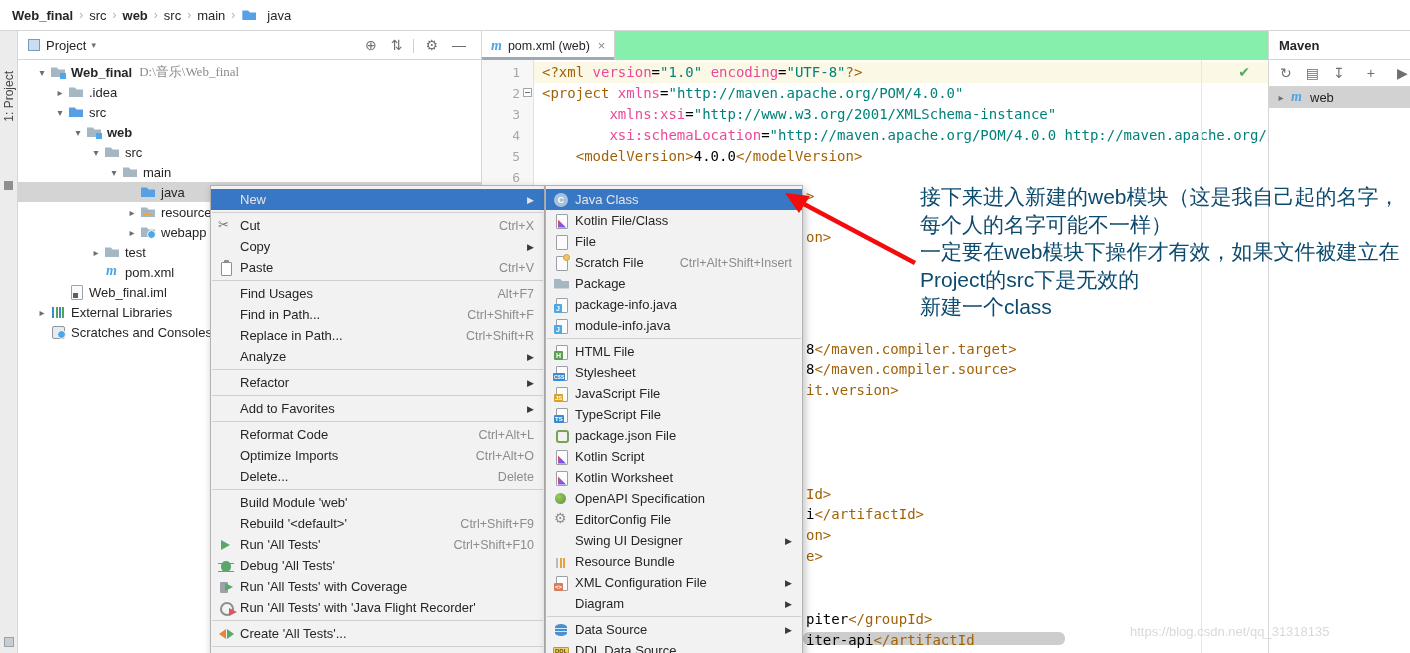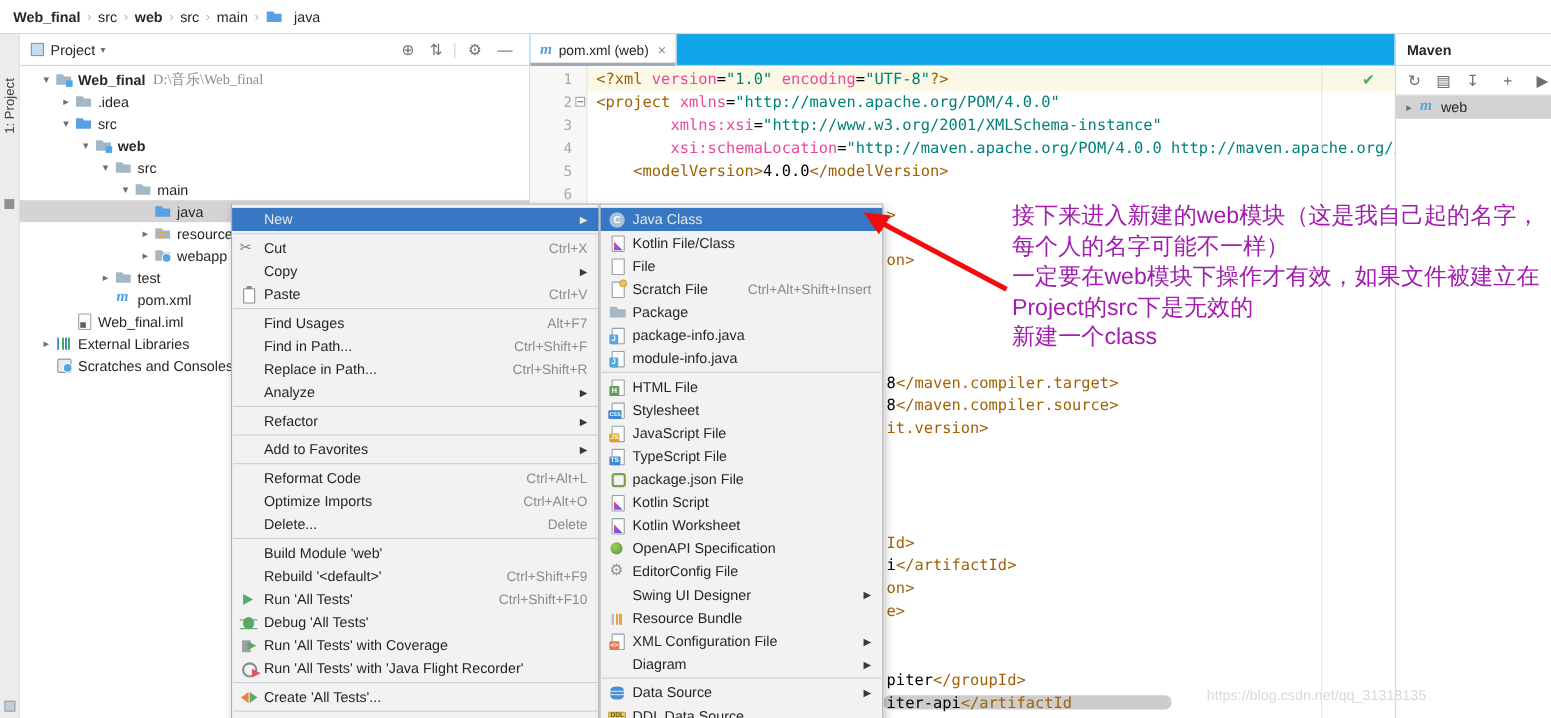--- a/index.html
+++ b/index.html
@@ -65,21 +65,21 @@
   .ticon.libraries::before { content:""; position:absolute; left:2px; top:3px; width:13px; height:11px;
     background:linear-gradient(90deg,#3C8BD0 0 2px,transparent 2px 4px,#53A45B 4px 6px,transparent 6px 7px,#3C8BD0 7px 9px,transparent 9px 10px,#53A45B 10px 12px,transparent 12px); }
   .ticon.scratches::before { content:""; position:absolute; left:2px; top:2px; width:11px; height:11px;
     background:#E7EBEE; border:1px solid #8E979E; border-radius:2px; }
   .ticon.scratches::after { content:""; position:absolute; right:1px; bottom:1px; width:7px; height:7px;
     border-radius:50%; background:#4EA7E9; border:1px solid #fff; }
 
   
   #editor { position:absolute; left:481px; top:31px; width:787px; height:622px;
     background:#fff; border-left:1px solid #D6D6D6; overflow:hidden; }
-  #tabbar { position:absolute; left:0; top:0; right:0; height:29px; background:#0ea5e9;
+  #tabbar { position:absolute; left:0; top:0; right:0; height:29px; background:#86efac;
     border-bottom:1px solid #C9C9C9; display:flex; }
   .tab { display:inline-flex; align-items:center; gap:6px; padding:0 9px; height:29px;
     background:#fff; border-right:1px solid #D0D0D0; position:relative; font-size:12.5px; }
   .tab::after { content:""; position:absolute; left:0; right:0; bottom:0; height:3px; background:#9DA9B5; }
   .mvn-m::before { content:"m"; font:italic bold 14px "Liberation Serif", serif; color:#4FA3E0; }
   .tclose { color:#8A8A8A; font-size:13px; margin-left:2px; }
 
   #caret-line { position:absolute; left:52px; top:31px; width:735px; height:21px; background:#FBF8E6; }
   #gutterbg { position:absolute; left:0; top:29px; width:52px; bottom:0; background:#F7F7F7;
     border-right:1px solid #E2E2E2; }
@@ -90,21 +90,21 @@
   #foldbox::before { content:""; position:absolute; left:1px; top:3px; width:5px; height:1px; background:#6E6E6E; }
   #code { position:absolute; left:60px; top:31px; font:14px/21px "DejaVu Sans Mono", monospace; }
   .cl { height:21px; white-space:pre; }
   .c-tag { color:#a16207; } .c-attr { color:#ec4899; } .c-val { color:#00827A; } .c-plain { color:#000; }
   #guide { position:absolute; left:719px; top:29px; bottom:0; width:1px; background:#E7E7E7; }
   #check { position:absolute; right:18px; top:33px; color:#59A869; font-size:14px; }
 
   .frag { position:absolute; left:806px; font:14px/21px "DejaVu Sans Mono", monospace; white-space:pre; z-index:6; }
   #hthumb { position:absolute; left:803px; top:632px; width:262px; height:13px;
     background:#CDCDCD; border-radius:6px; z-index:5; }
-  #watermark { position:absolute; left:1097px; top:624px; font-size:13px; color:#D9D9D9; z-index:7; }
+  #watermark { position:absolute; left:1130px; top:624px; font-size:13px; color:#D9D9D9; z-index:7; }
 
   
   #maven-panel { position:absolute; left:1268px; top:31px; width:142px; height:622px;
     background:#fff; border-left:1px solid #D6D6D6; }
   .mheader { height:29px; display:flex; align-items:center; padding-left:10px; border-bottom:1px solid #D6D6D6;font-weight:bold; }
   #mv-toolbar { height:27px; display:flex; align-items:center; padding-left:4px; border-bottom:1px solid #D6D6D6; }
   .mvn-row { height:21px; display:flex; align-items:center; background:#D2D2D2; padding-left:4px; }
 
   
   .menu { position:absolute; width:335px; background:#F2F2F2; border:1px solid #B2B2B2;
@@ -576,21 +576,21 @@
         <span class="mic datasource"></span>
         <span class="mlabel">Data Source</span>
         <span class="marr">▶</span>
       </div>
       <div class="mitem">
         <span class="mic ddl"></span>
         <span class="mlabel">DDL Data Source</span>
       </div>
     </div>
 
-  <div id="annotation" style="color: #a21caf;">
+  <div id="annotation" style="color: #0c4a6e;">
       <div>接下来进入新建的web模块（这是我自己起的名字，</div>
       <div>每个人的名字可能不一样）</div>
       <div>一定要在web模块下操作才有效，如果文件被建立在</div>
       <div>Project的src下是无效的</div>
       <div>新建一个class</div>
     </div>
 
   <svg id="arrow-svg" width="1410" height="653">
     <line id="arrow-line" x1="915" y1="263" x2="802" y2="203" stroke-width="4.5" stroke="#F40B0B"></line>
     <polygon id="arrow-head" points="785,193 810,196 799,213" fill="#F40B0B"></polygon>

